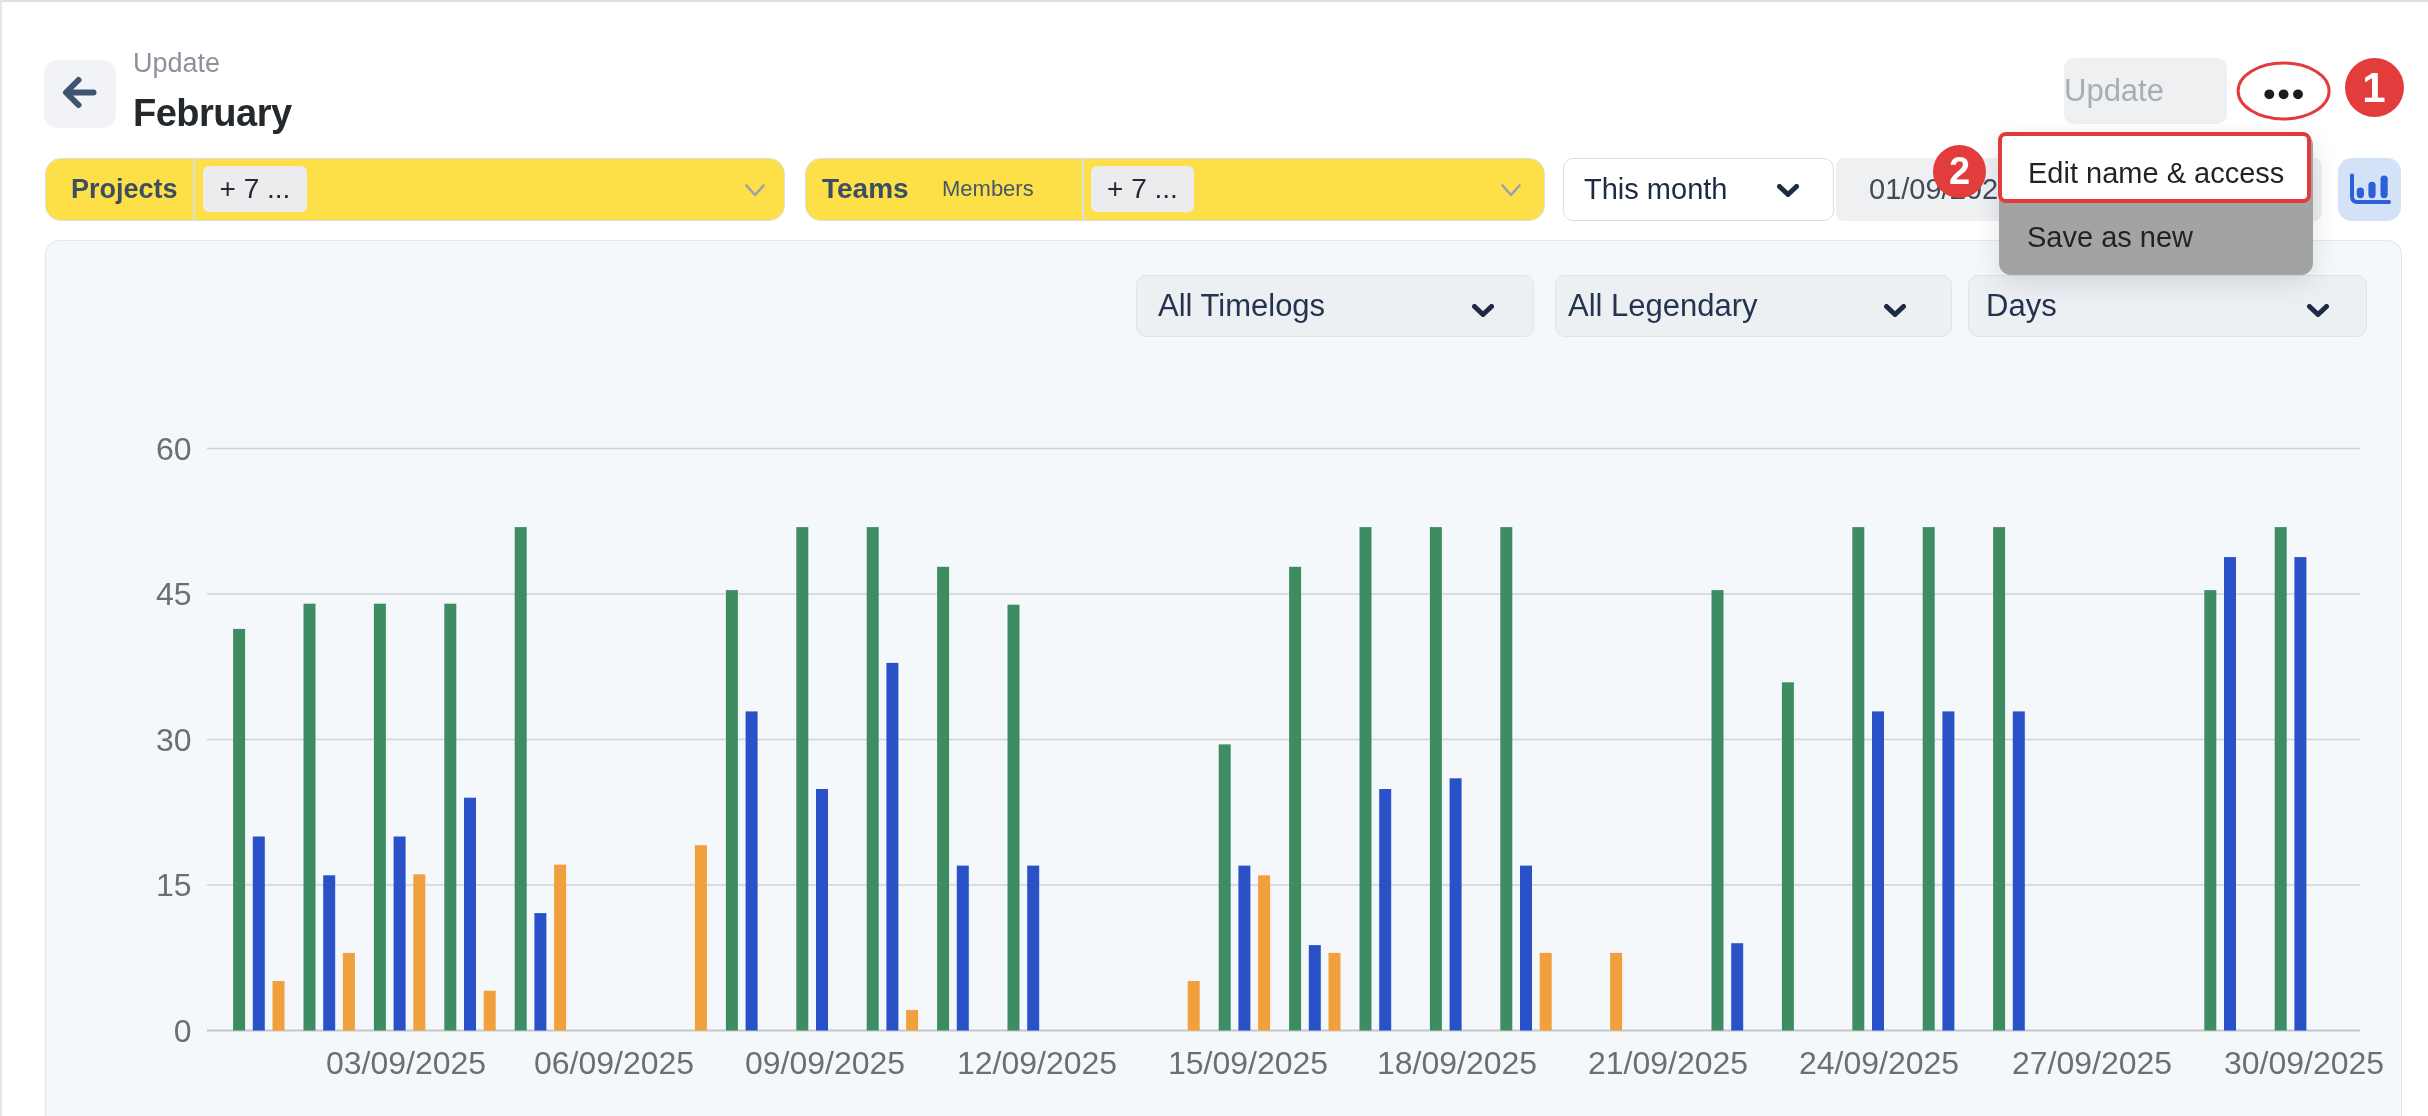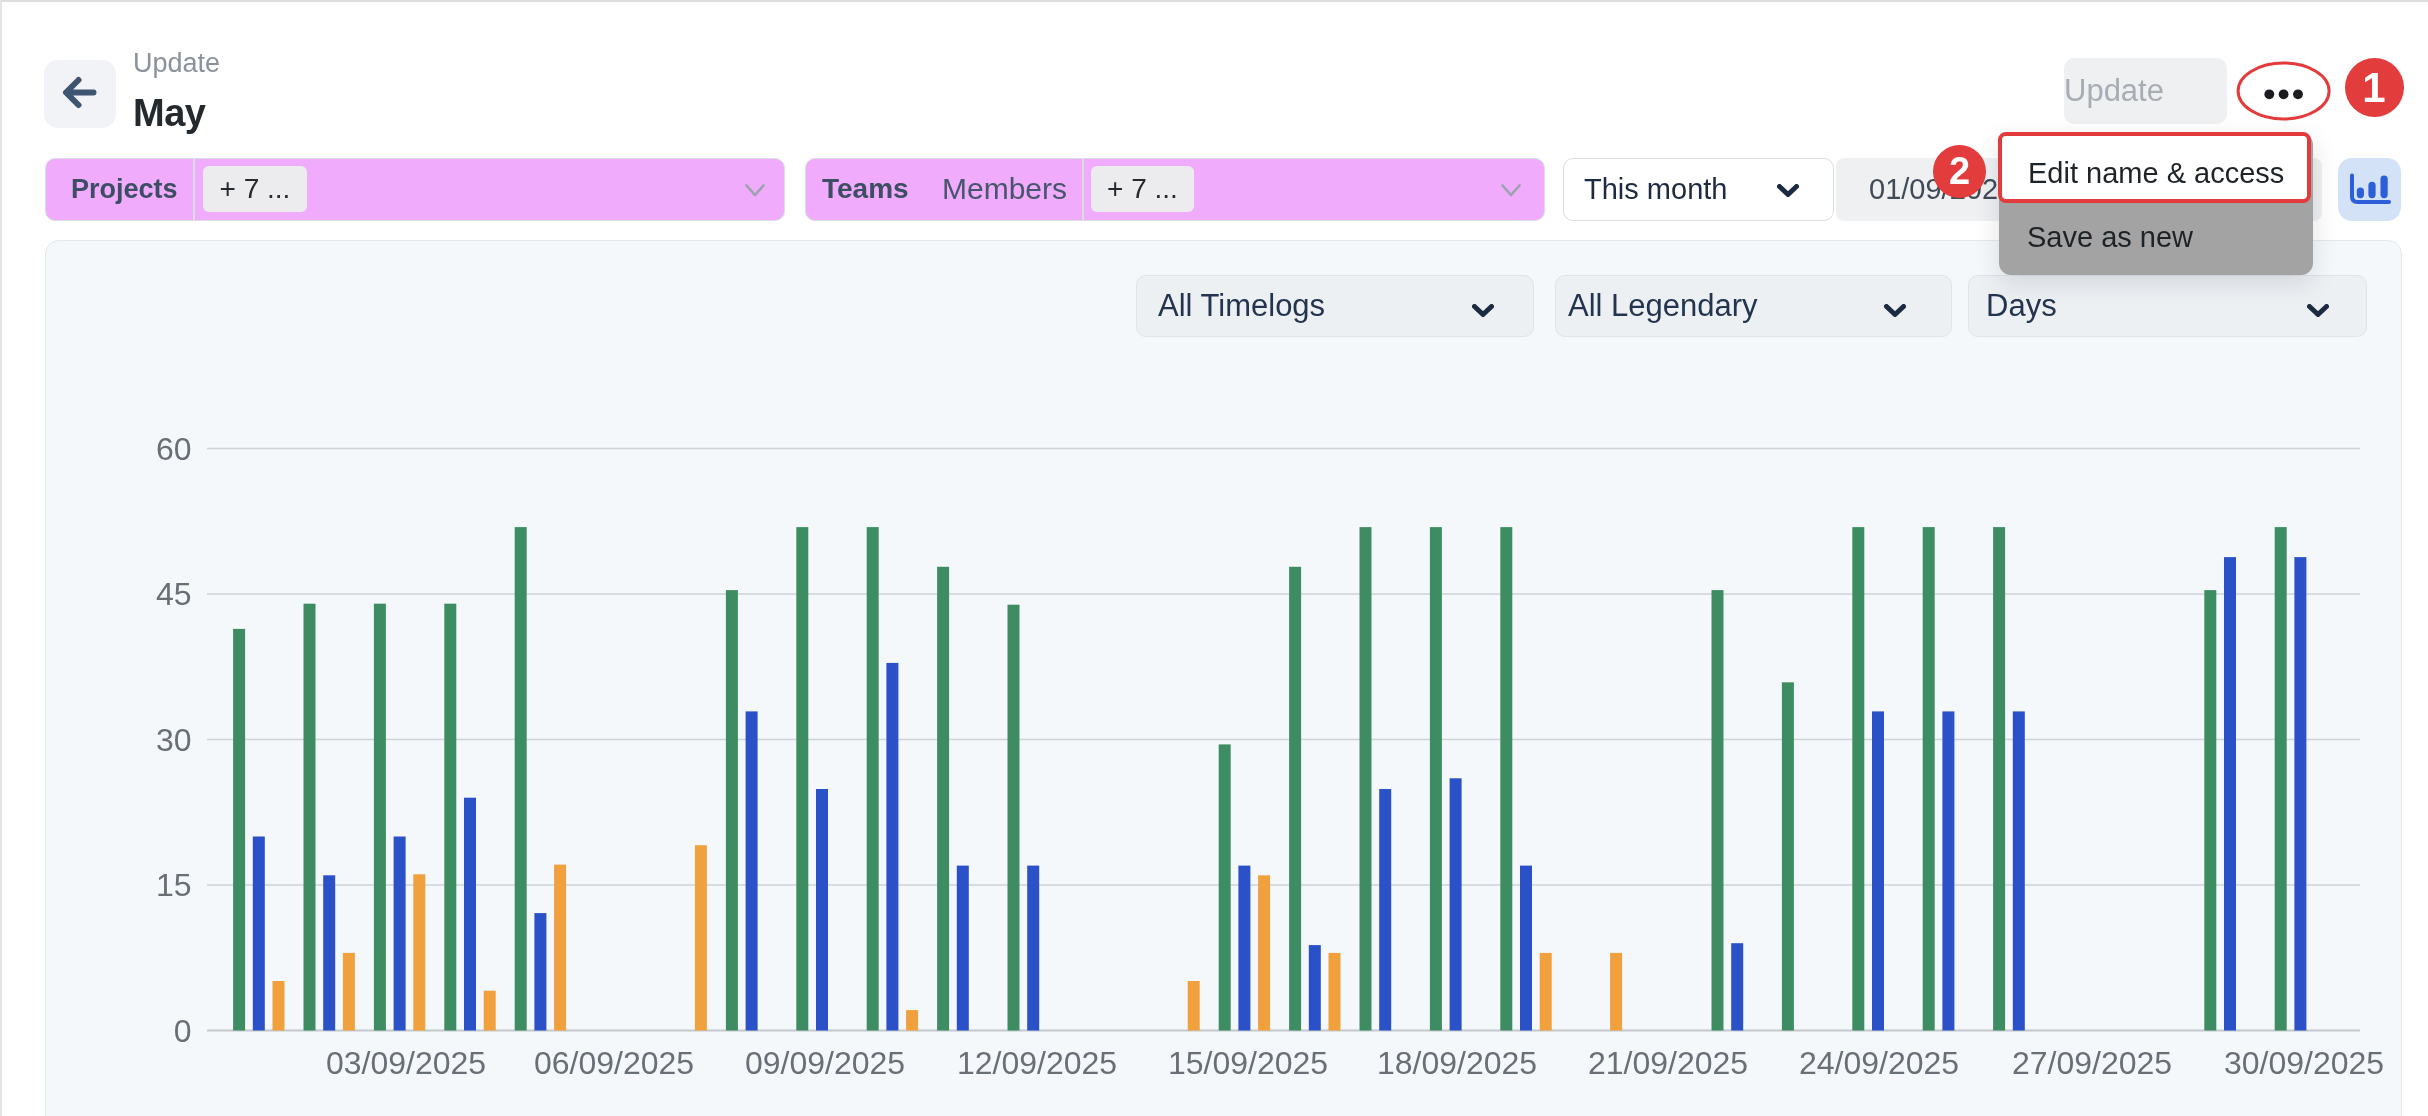--- a/index.html
+++ b/index.html
@@ -7,21 +7,21 @@
 .hairtop { position:absolute; left:0; top:0; width:2428px; height:2px; background:#dcdee0; z-index:50; }
 .hairleft { position:absolute; left:0; top:0; width:2px; height:1116px; background:#e2e4e6; z-index:50; }
 .abs { position:absolute; }
 
 .backbtn { left:44px; top:60px; width:72px; height:68px; background:#f1f3f6; border-radius:14px; }
 .general { left:133px; top:48px; font-size:27px; color:#8b929b; }
 .septitle { left:133px; top:92px; font-size:38px; font-weight:bold; color:#24292e; letter-spacing:-0.5px; }
 .updatebtn { left:2064px; top:58px; width:163px; height:66px; background:#eff0f2; border-radius:10px;
   color:#a8adb5; font-size:31px; line-height:66px; text-align:left; }
 
-.fbox { top:158px; height:63px; background:#f0abfc; border:1.5px solid #d9dee3; border-radius:10px; }
+.fbox { top:158px; height:63px; background:#fde047; border:1.5px solid #d9dee3; border-radius:16px; }
 .flabel { font-weight:bold; color:#3d4e63; font-size:28px; line-height:60px; }
 .fsub { color:#47566c; font-size:29px; line-height:60px; }
 .vsep { position:absolute; top:0; bottom:0; width:1.5px; background:#d9dee3; }
 .tag { position:absolute; top:7px; height:46px; background:#ececee; border-radius:6px;
   font-size:28px; color:#26292e; line-height:46px; text-align:center; }
 .thismonth { left:1563px; top:158px; width:271px; height:63px; background:#fff; border:1.5px solid #d9dee3;
   border-radius:10px; font-size:29px; color:#1d2b42; line-height:60px; padding-left:20px; }
 .datebox { left:1836px; top:158px; width:486px; height:63px; background:#eef0f2; border-radius:8px;
   font-size:29px; color:#414b58; line-height:63px; padding-left:33px; white-space:nowrap; overflow:hidden; }
 .iconbtn { left:2338px; top:158px; width:63px; height:63px; background:#d4e2f8; border-radius:14px; }
@@ -41,34 +41,34 @@
 <body>
 <div class="hairtop"></div>
 <div class="hairleft"></div>
 
 <div class="abs backbtn">
   <svg width="72" height="68" viewBox="0 0 72 68" fill="none">
     <path d="M49.5 32.5 H23 M34.5 20 L22 32.5 L34.5 45" stroke="#3e5572" stroke-width="6" stroke-linecap="round" stroke-linejoin="round"></path>
   </svg>
 </div>
 <div class="abs general">Update</div>
-<div class="abs septitle">May</div>
+<div class="abs septitle">February</div>
 <div class="abs updatebtn">Update</div>
 
 <div class="abs fbox" style="left:45px; width:740px;">
   <span class="flabel" style="position:absolute; left:25px; font-size:27px;">Projects</span>
   <div class="vsep" style="left:147px;"></div>
   <div class="tag" style="left:157px; width:104px;">+ 7 ...</div>
   <svg style="position:absolute; left:699px; top:25px;" width="20" height="13" viewBox="0 0 20 13" fill="none">
     <path d="M1.5 1.5 L10 11 L18.5 1.5" stroke="#9aa2ac" stroke-width="2.6" stroke-linecap="round" stroke-linejoin="round"></path>
   </svg>
 </div>
 <div class="abs fbox" style="left:805px; width:740px;">
   <span class="flabel" style="position:absolute; left:16px;">Teams</span>
-  <span class="fsub" style="position:absolute; left:136px; font-size:30px;">Members</span>
+  <span class="fsub" style="position:absolute; left:136px; font-size:22px;">Members</span>
   <div class="vsep" style="left:276px;"></div>
   <div class="tag" style="left:285px; width:103px;">+ 7 ...</div>
   <svg style="position:absolute; right:23px; top:25px;" width="20" height="13" viewBox="0 0 20 13" fill="none">
     <path d="M1.5 1.5 L10 11 L18.5 1.5" stroke="#9aa2ac" stroke-width="2.6" stroke-linecap="round" stroke-linejoin="round"></path>
   </svg>
 </div>
 <div class="abs thismonth">This month
   <svg style="position:absolute; left:213px; top:25px;" width="22" height="13" viewBox="0 0 22 13" fill="none">
     <path d="M2.5 2.5 L11 10.5 L19.5 2.5" stroke="#1d2b42" stroke-width="5" stroke-linecap="round" stroke-linejoin="round"></path>
   </svg>

